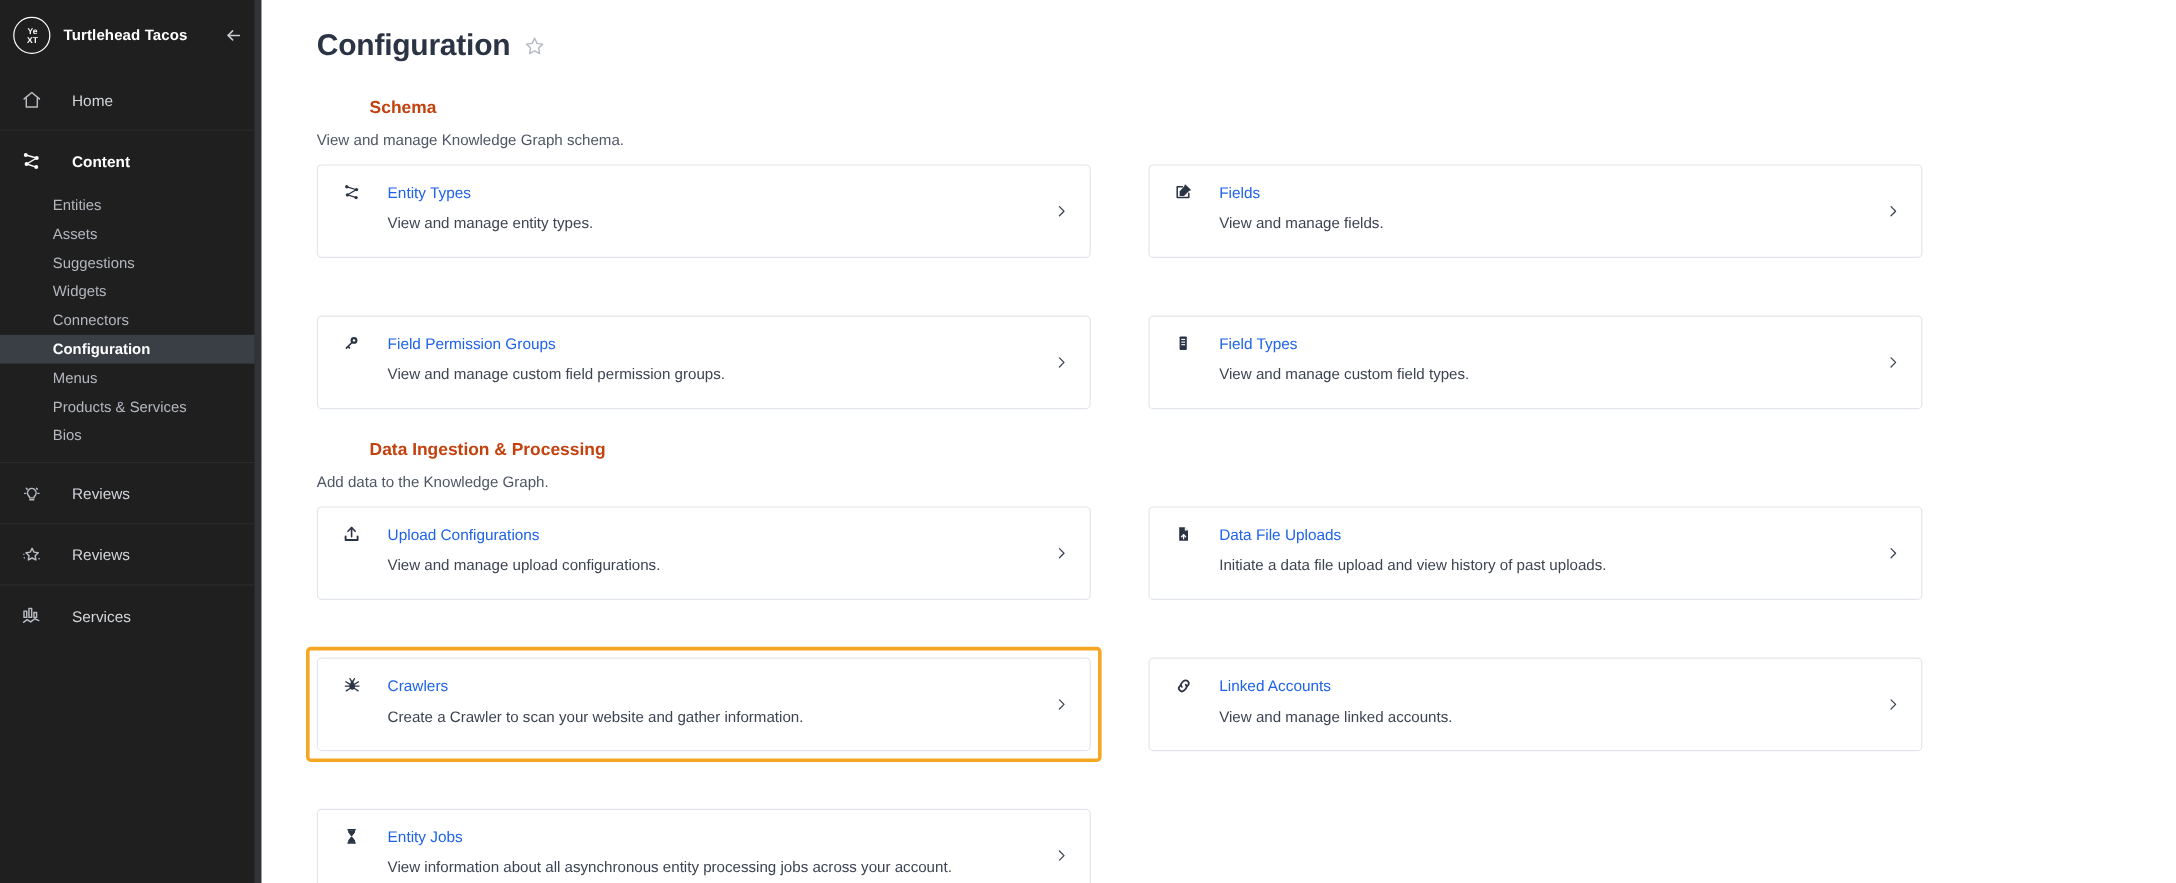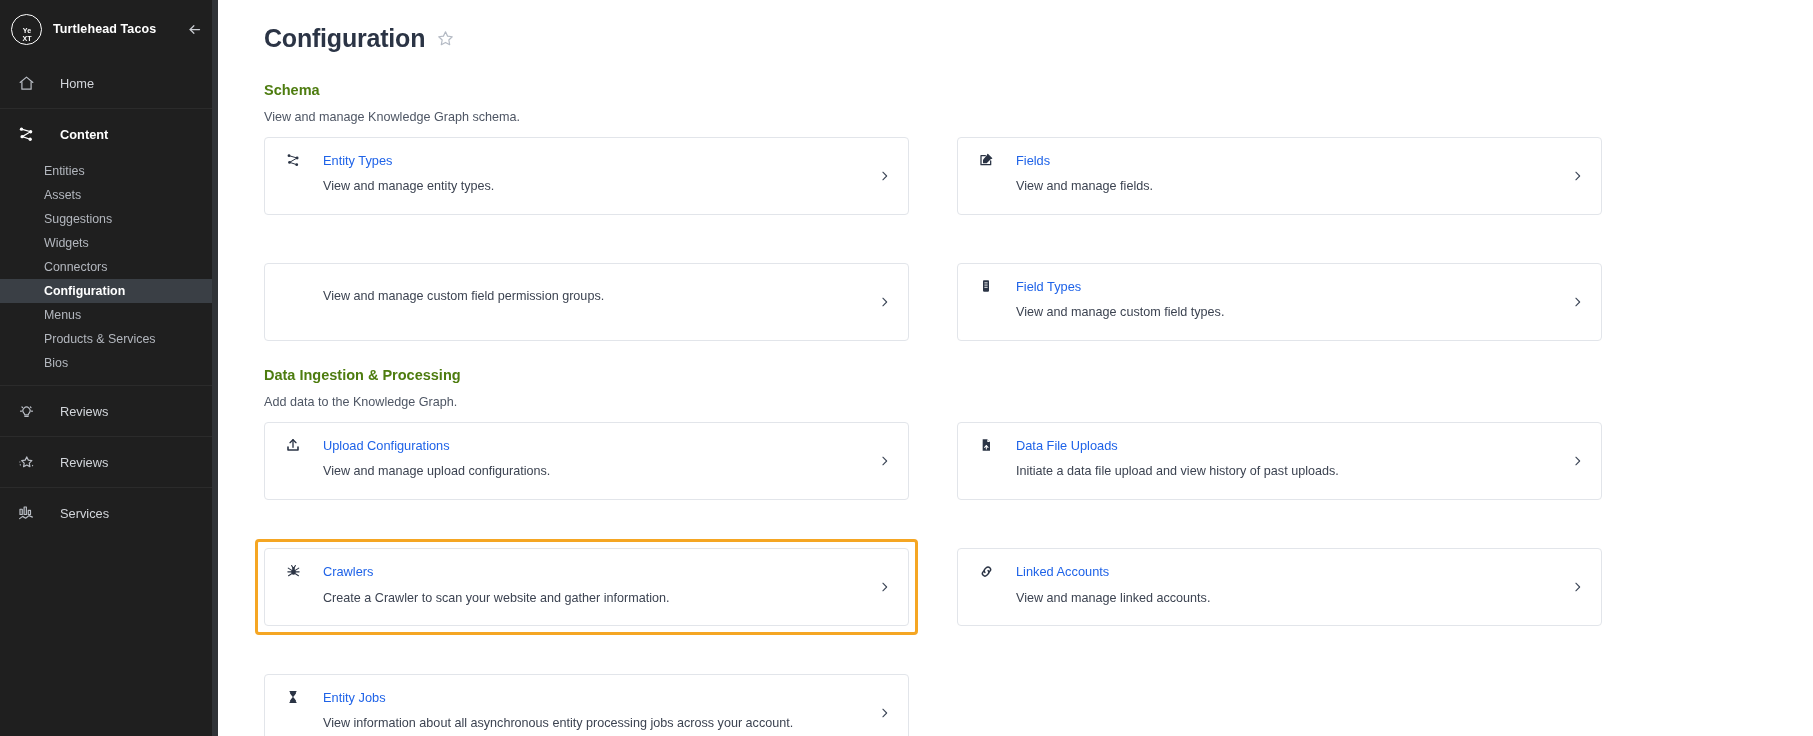--- a/index.html
+++ b/index.html
@@ -22,21 +22,21 @@
   }
   .sb-header {
     height: 58px;
     display: flex; align-items: center;
     padding: 0 14px 0 11px;
   }
   .logo {
     width: 31px; height: 31px; flex: 0 0 31px;
     border: 1.6px solid #ffffff;
     border-radius: 50%;
-    display: flex; align-items: flex-end; justify-content: center;
+    display: flex; align-items: center; justify-content: center;
     color: #f9a8d4;
   }
   .logo svg { display: block; }
   .account-name {
     color: #ffffff;
     font-size: 12.5px;
     font-weight: 700;
     margin-left: 11px;
     letter-spacing: .1px;
     white-space: nowrap;
@@ -148,22 +148,23 @@
     margin-left: 11px;
     color: #b4bac4;
     display: flex; align-items: center;
     cursor: pointer;
   }
 
   .section { margin-bottom: 4px; }
   .section-title {
     font-size: 14.5px;
     font-weight: 700;
-    color: #4d7c0f;
+    color: #c2410c;
     margin-bottom: 9px;
+    margin-left: 44px;
   }
   .section-desc {
     font-size: 12.6px;
     color: #4e5664;
     margin-bottom: 13px;
     margin-top: 12px;
   }
 
   .grid {
     display: grid;
@@ -383,20 +384,31 @@
           <span class="card-chev">
             <svg width="13" height="13" viewBox="0 0 24 24" fill="none" stroke="currentColor" stroke-width="2" stroke-linecap="round" stroke-linejoin="round">
                 <polyline points="9 5 16 12 9 19"></polyline>
               </svg>
           </span>
         </div>
       </div>
 
       <div class="cardslot">
         <div class="card">
+          <div class="card-head">
+            <span class="card-ico">
+              <svg width="16" height="16" viewBox="0 0 24 24" fill="none" stroke="currentColor" stroke-width="2" stroke-linecap="round">
+                <circle cx="15" cy="8.5" r="4.3" fill="currentColor" stroke="none"></circle>
+                <circle cx="15" cy="8.5" r="1.5" fill="#ffffff" stroke="none"></circle>
+                <path d="M12.2 11.4 5.5 18.2"></path>
+                <path d="M7.6 16.1l1.7 1.7"></path>
+              </svg>
+            </span>
+            <span class="card-link">Field Permission Groups</span>
+          </div>
           <div class="card-desc">View and manage custom field permission groups.</div>
           <span class="card-chev">
             <svg width="13" height="13" viewBox="0 0 24 24" fill="none" stroke="currentColor" stroke-width="2" stroke-linecap="round" stroke-linejoin="round">
                 <polyline points="9 5 16 12 9 19"></polyline>
               </svg>
           </span>
         </div>
       </div>
 
       <div class="cardslot">

